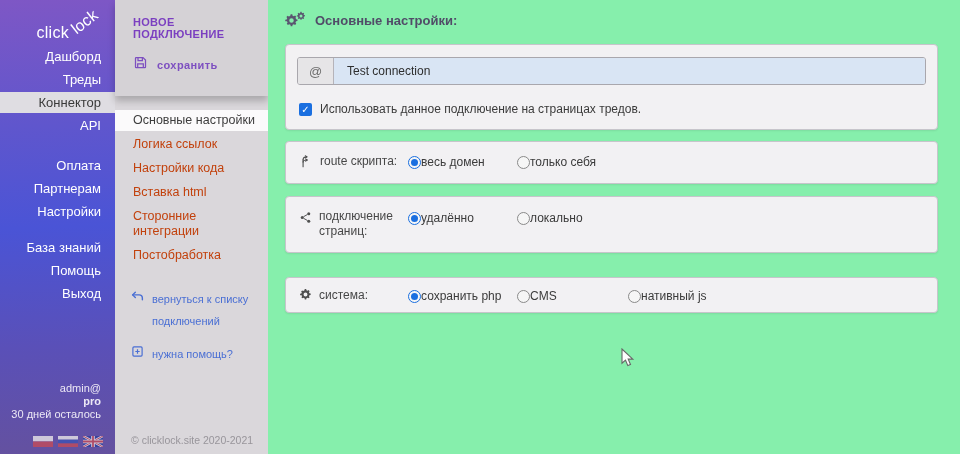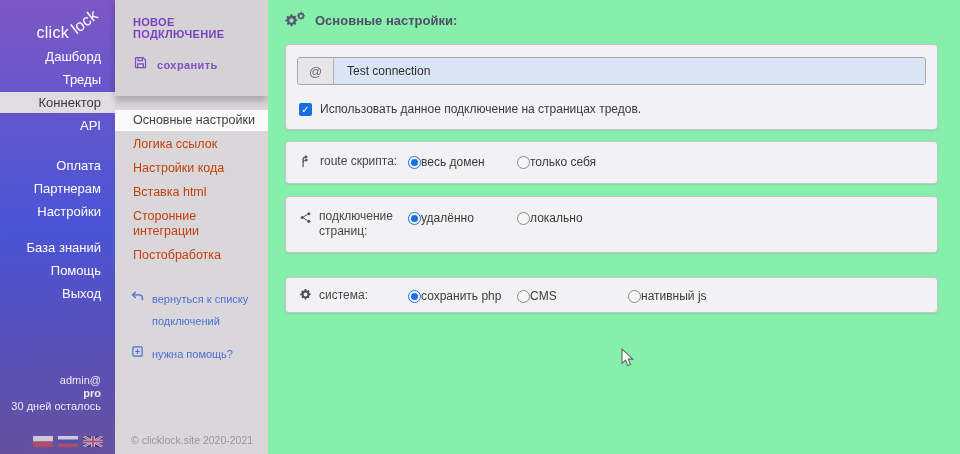--- a/index.html
+++ b/index.html
@@ -11,21 +11,21 @@
     background:linear-gradient(178deg,#7e57c5 0%,#5f56cd 28%,#4a54d6 50%,#5a50b8 76%,#64519f 100%); }
   .logo { position:absolute; top:8px; left:0; right:8px; height:44px; color:#fff; }
   .logo-click { position:absolute; right:38px; top:16px; font-size:16px; letter-spacing:.3px; }
   .logo-lock { position:absolute; right:0px; top:12px; font-size:16px;
     transform:rotate(-38deg); transform-origin:left bottom; display:inline-block; }
   .nav { position:absolute; top:46px; left:0; right:0; }
   .nav-item { display:block; text-align:right; padding:2px 14px; font-size:13px;
     line-height:17px; color:#fff; margin-bottom:2px; cursor:pointer; }
   .nav-item.active { background:#dfdde2; color:#3a3a3a; }
   .gap1 { margin-top:19px; } .gap2 { margin-top:15px; }
-  .account { position:absolute; right:14px; top:374px; text-align:right;
+  .account { position:absolute; right:14px; top:382px; text-align:right;
     color:#ece8f5; font-size:11px; line-height:13px; }
   .account .bold { font-weight:bold; }
   .flags { position:absolute; right:12px; top:436px; display:flex; gap:5px; opacity:.8; }
   .flags svg { display:block; }
 
   
   .panel { position:absolute; left:115px; top:0; width:153px; height:454px; background:#dad7db; }
   .panel-header { height:96px; background:#d5d2d6; box-shadow:0 5px 7px rgba(0,0,0,.22); }
   .panel-title { padding:16px 8px 0 18px; font-size:11px; font-weight:bold;
     color:#7b3fc0; letter-spacing:.3px; }

